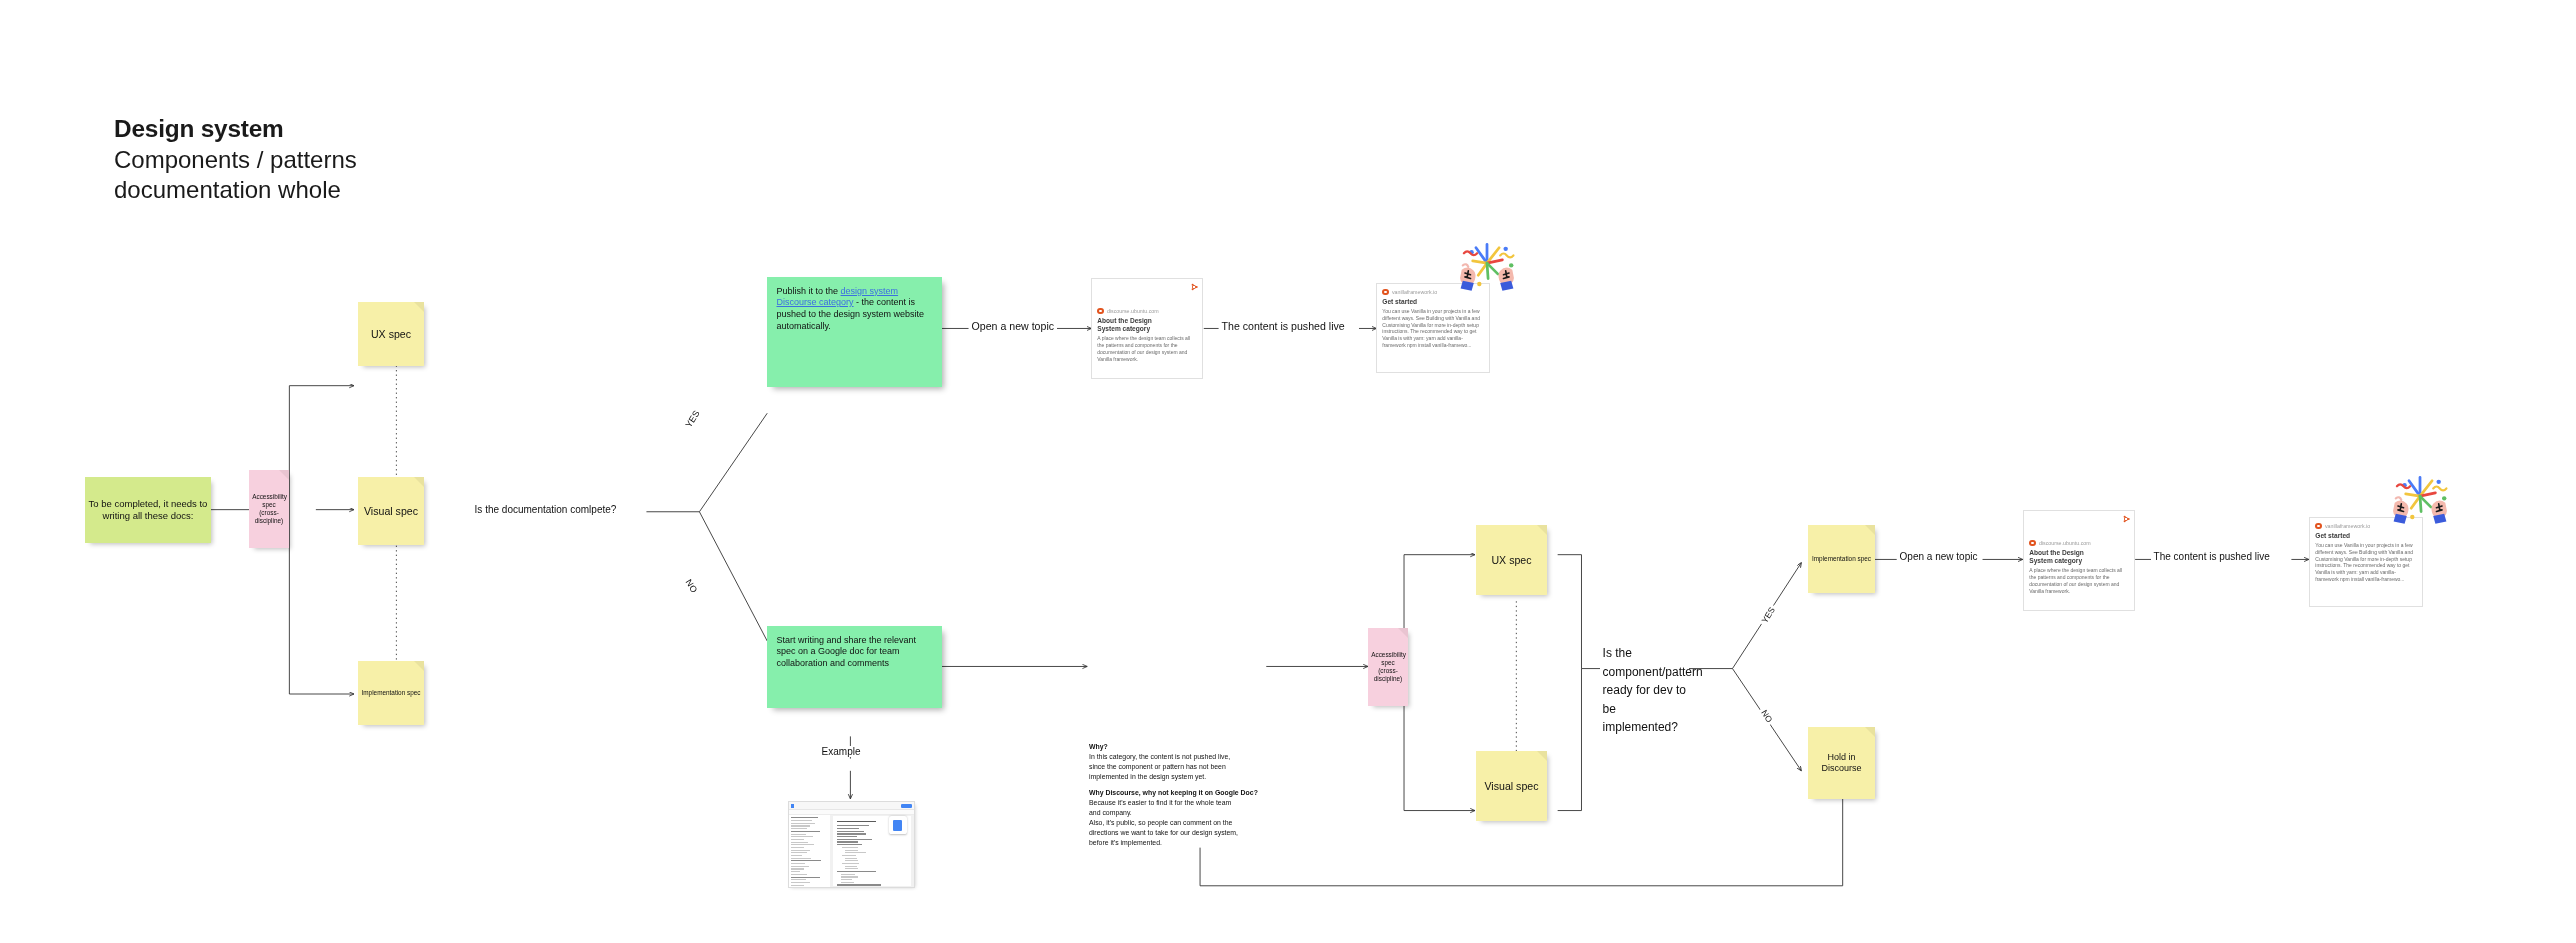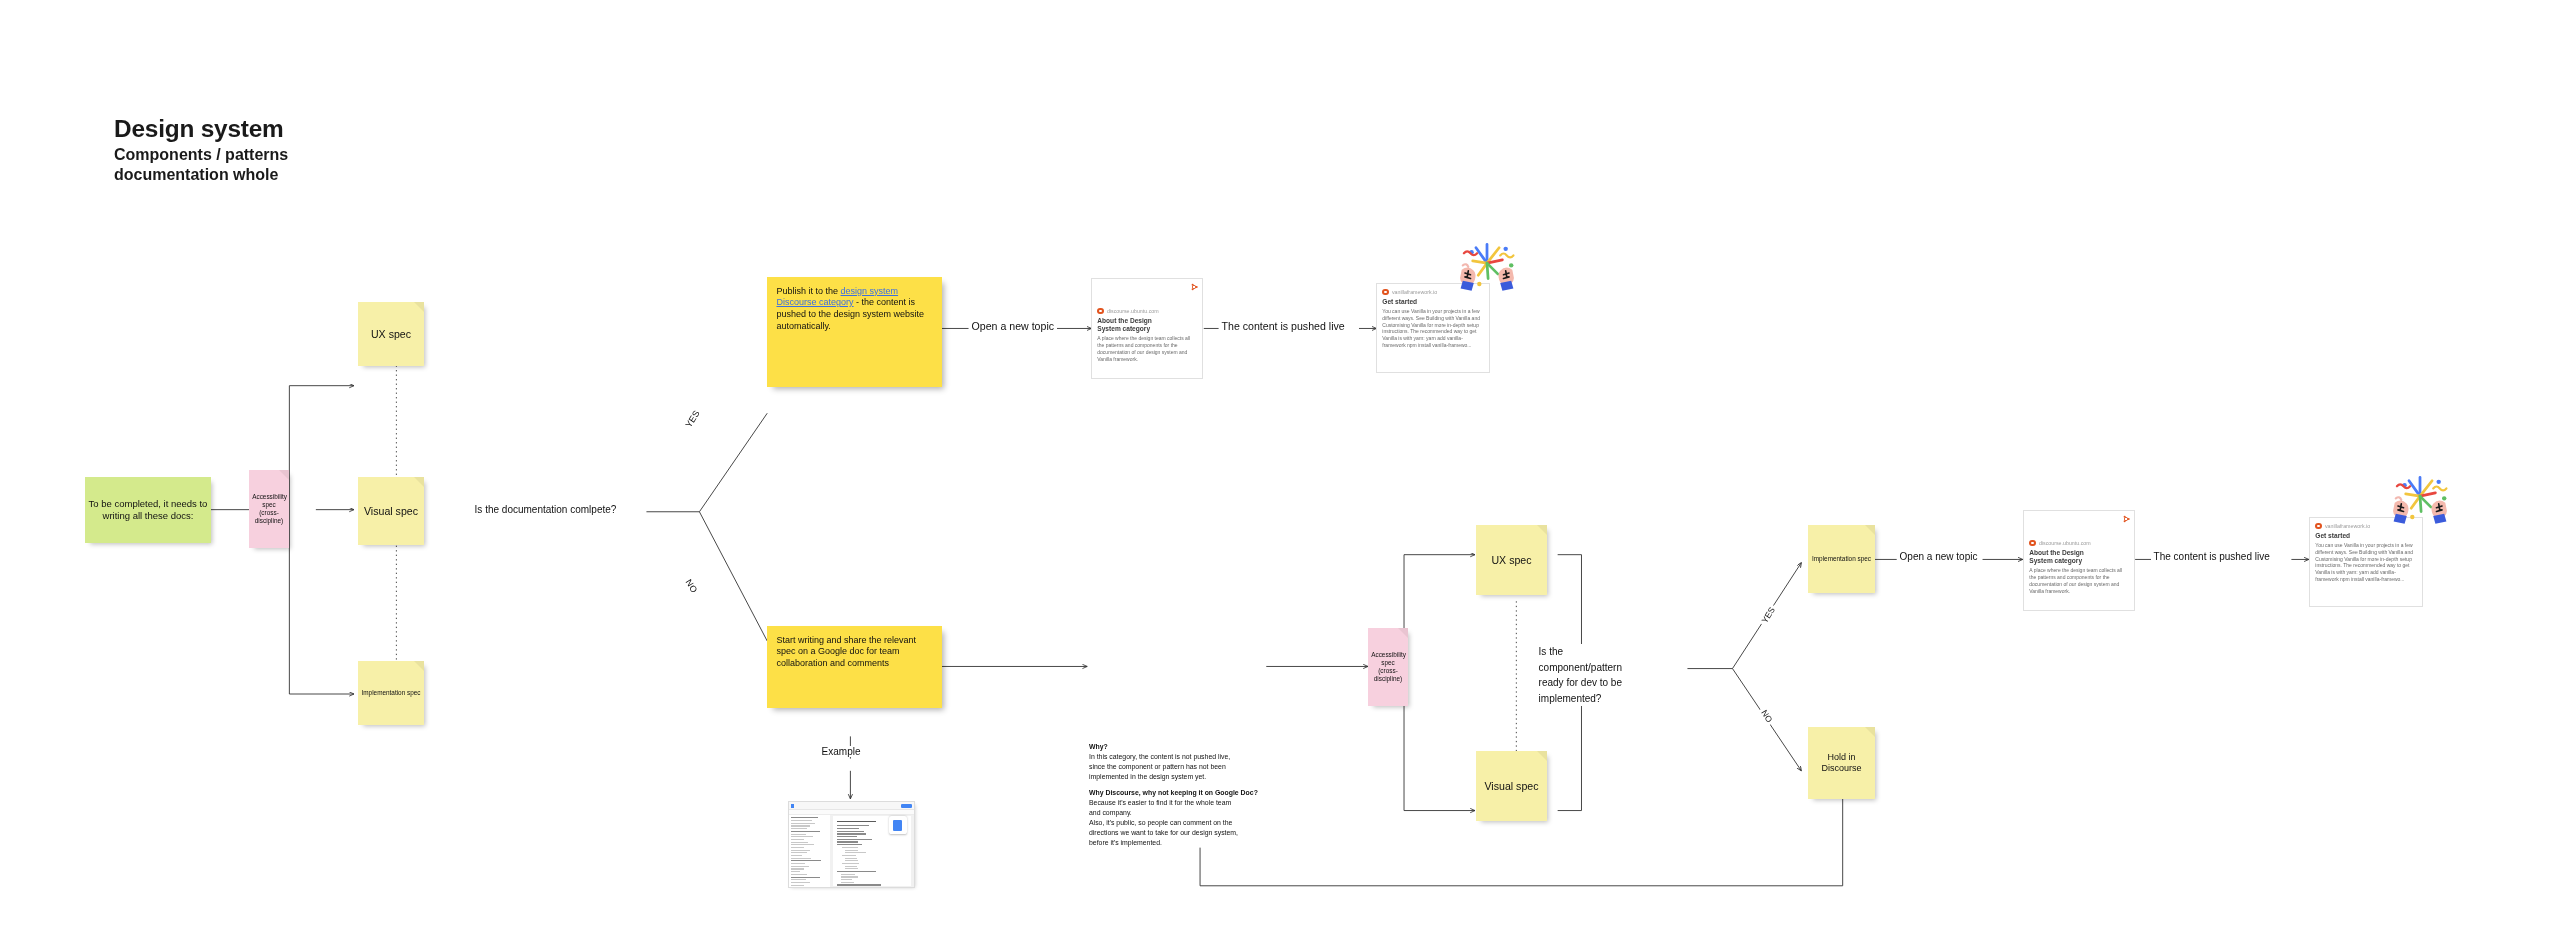--- a/index.html
+++ b/index.html
@@ -24,21 +24,21 @@
     z-index: 1;
   }
 
   
   #title-block { position: absolute; left: 82px; top: 114px; z-index: 5; margin-left: 32px; }
   #title-main {
     font-size: 24.4px; font-weight: bold; color: #1a1a1a;
     letter-spacing: -0.2px; line-height: 1.22;
   }
   #title-sub {
-    font-size: 16px; font-weight: bold; color: #1a1a1a;
+    font-size: 24px; font-weight: normal; color: #1a1a1a;
     line-height: 1.24; margin-top: 1.1px; max-width: 276px;
   }
 
   
   .sticky {
     position: absolute;
     display: flex; align-items: center; justify-content: center;
     text-align: center;
     box-shadow: 3.2px 3.7px 4.8px -1.6px rgba(0,0,0,0.26);
     z-index: 3;
@@ -50,21 +50,21 @@
   .fold {
     position: absolute; right: 0; top: 0;
     width: 0; height: 0;
     border-top: 10.6px solid rgba(0,0,0,0.055);
     border-left: 10.6px solid transparent;
   }
 
   
   .card {
     position: absolute;
-    background: #fde047;
+    background: #86efac;
     box-shadow: 3.7px 4.2px 5.8px -2.1px rgba(0,0,0,0.30);
     padding: 8.5px 10.6px 8.5px 9.5px;
     z-index: 3;
     line-height: 1.30;
   }
   .card .txt { color: #111; }
   .link { color: #3c6fe0; text-decoration: underline; }
 
   
   .edge-label {
@@ -424,21 +424,21 @@
   <div class="sticky sticky-yellow" style="left:1476px; top:525px; width:71px; height:70px; font-size:10.6px;">
     <div class="fold"></div>
     <span>UX spec</span>
   </div>
 
   <div class="sticky sticky-yellow" style="left:1476px; top:751px; width:71px; height:70px; font-size:10.6px; line-height:1.22;">
     <div class="fold"></div>
     <span>Visual spec</span>
   </div>
 
-  <div class="edge-label" style="left:1536px; top:644px; font-size:10px; line-height:1.55; white-space:normal; width:89px;">
+  <div class="edge-label" style="left:1600px; top:644px; font-size:12px; line-height:1.55; white-space:normal; width:89px;">
     <div>Is the component/pattern</div>
     <div>ready for dev to be</div>
     <div>implemented?</div>
   </div>
   <div class="edge-label rot-yes" style="left:1757px; top:610px; font-size:8.5px;">
     <span>YES</span>
   </div>
   <div class="edge-label rot-no" style="left:1758px; top:711px; font-size:8.5px;">
     <span>NO</span>
   </div>

